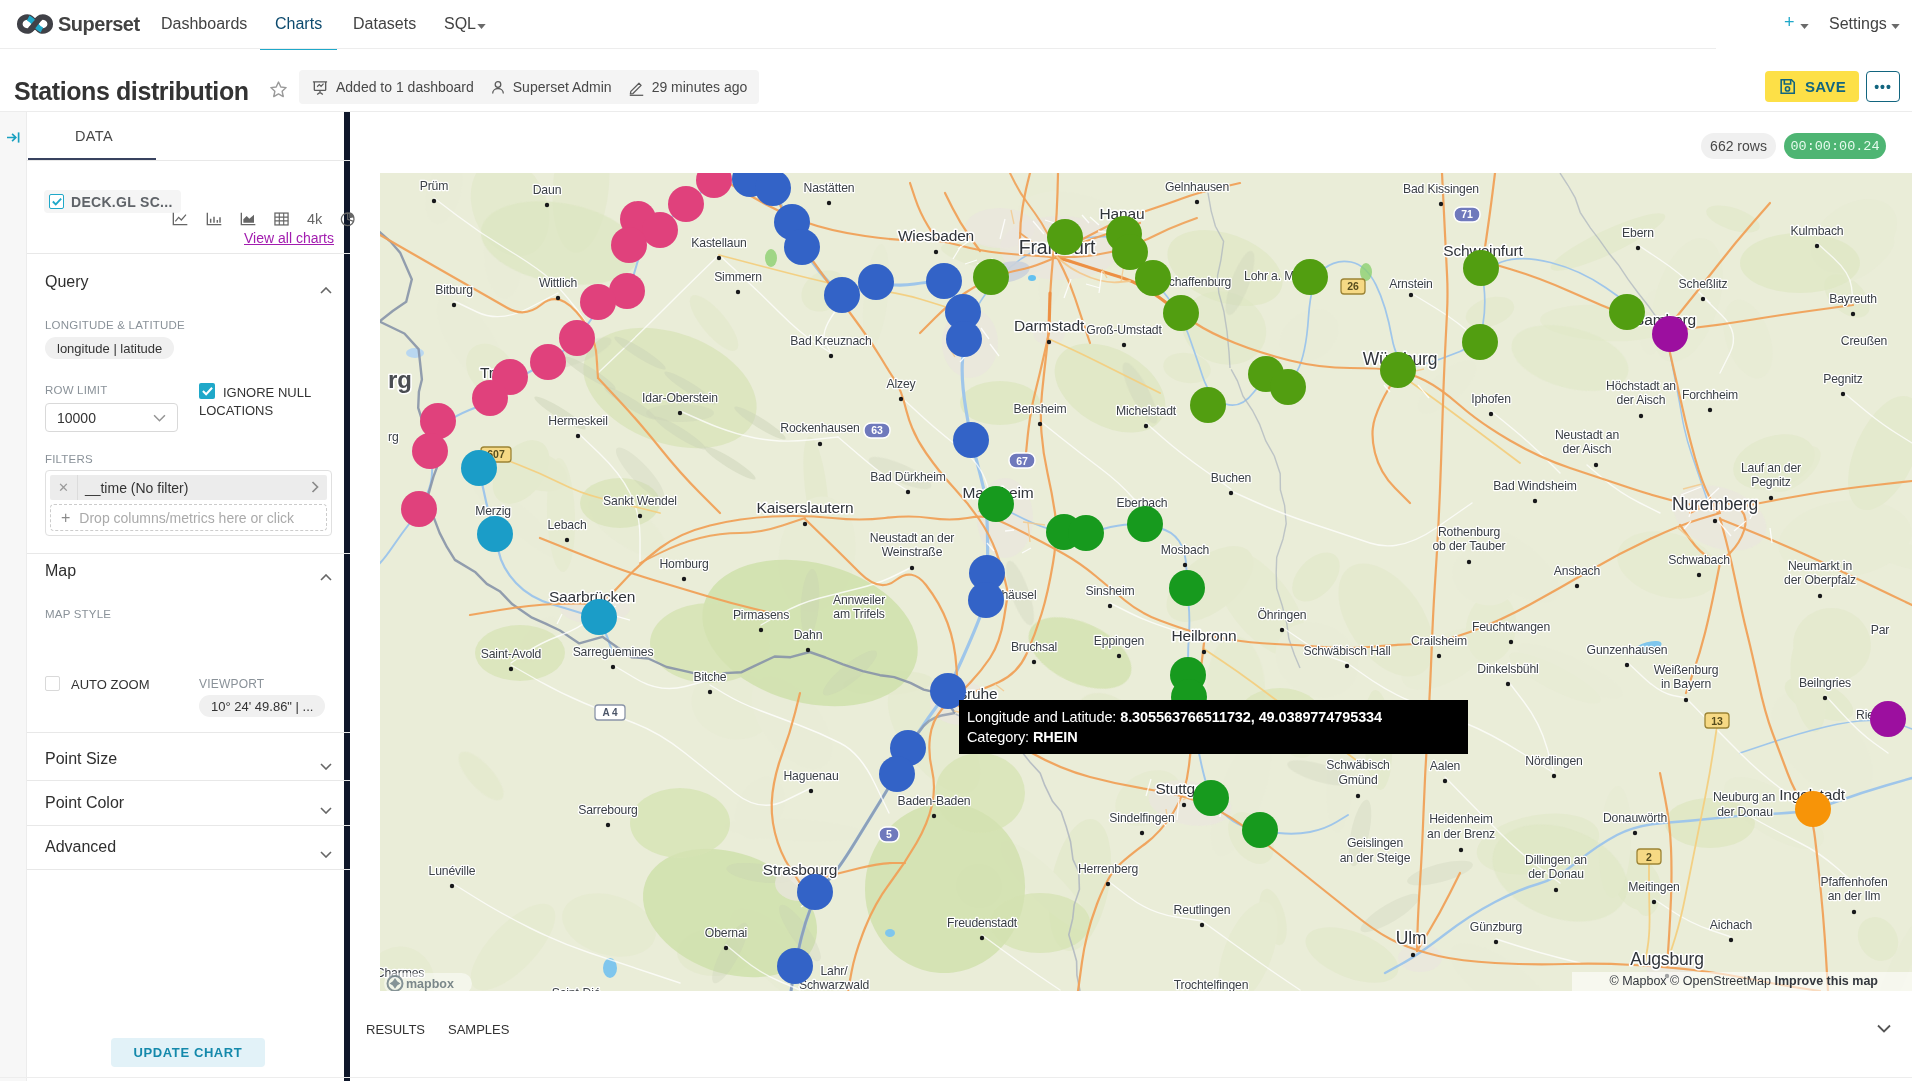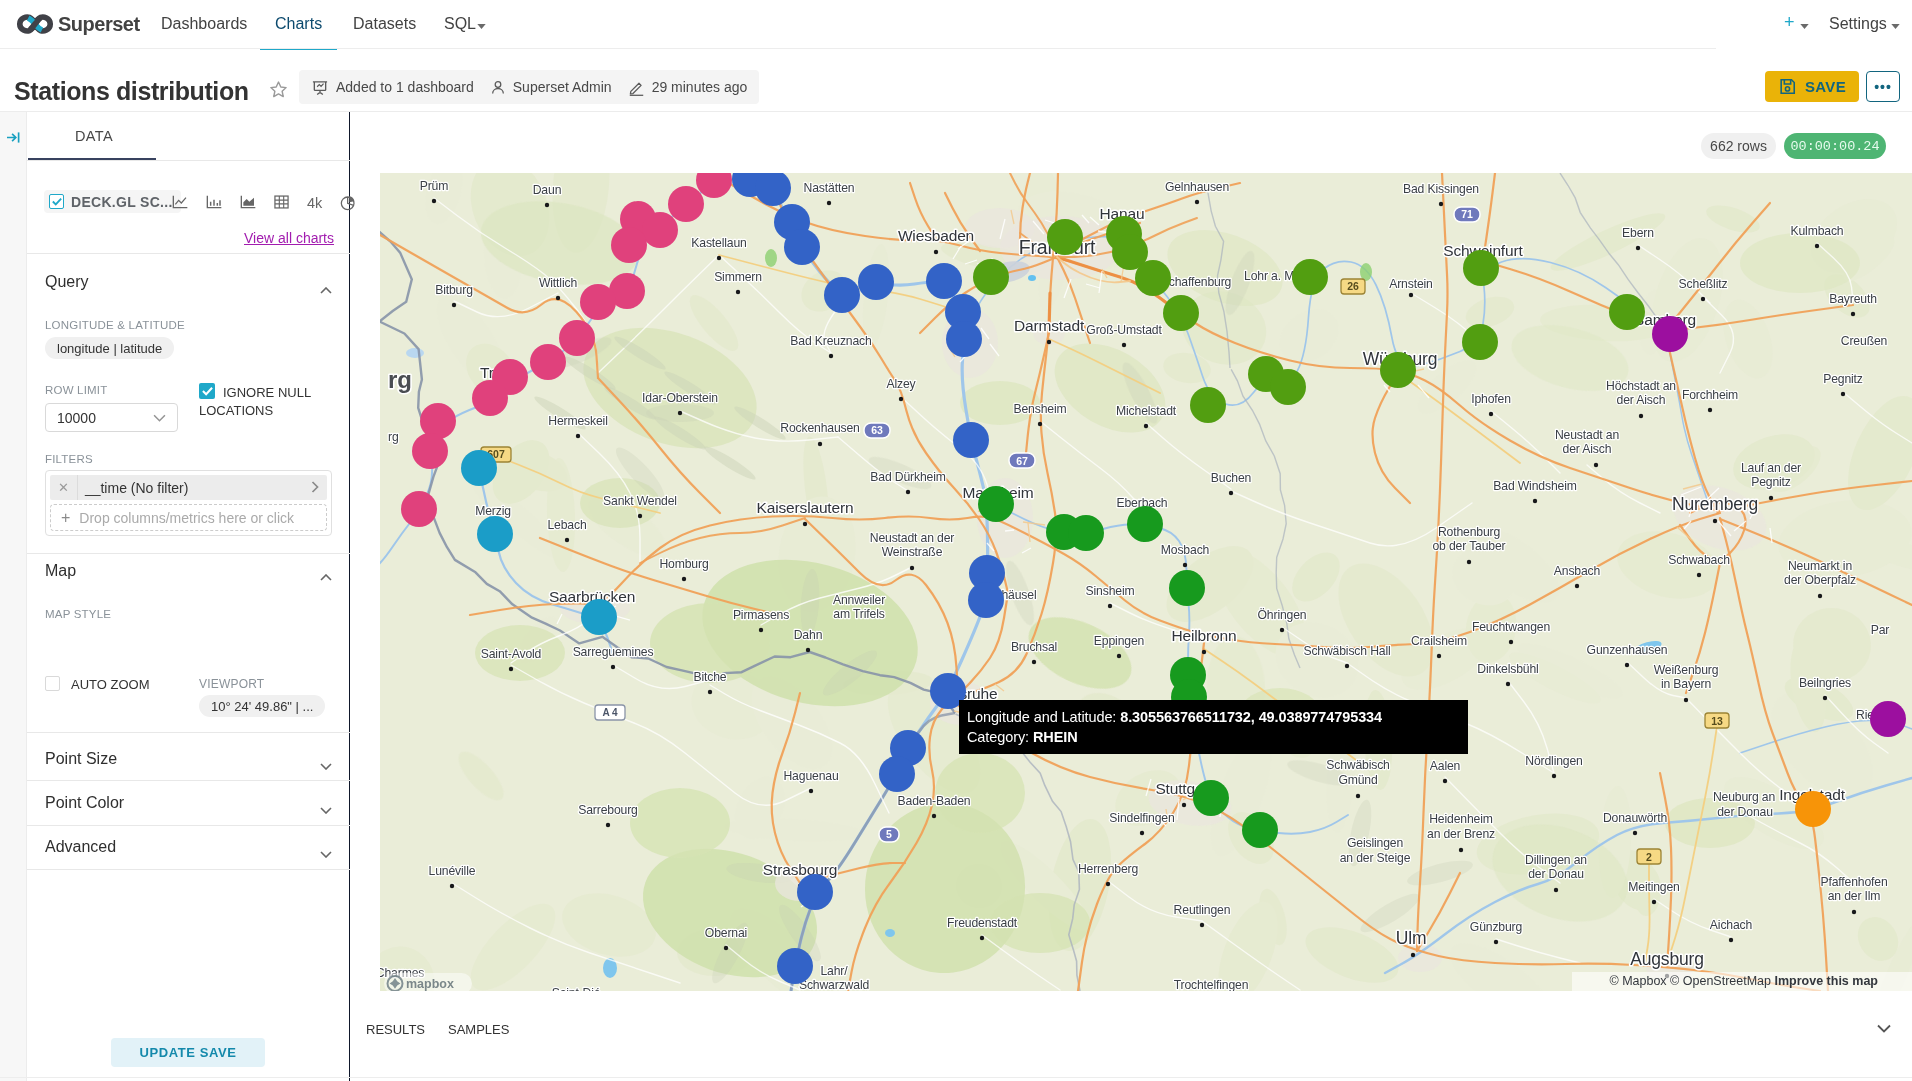--- a/index.html
+++ b/index.html
@@ -7,34 +7,34 @@
 .logo{position:absolute;left:14px;top:13px}
 .brand{position:absolute;left:58px;top:13px;font-size:20px;font-weight:bold;color:#424242;letter-spacing:-0.5px}
 .navitem{position:absolute;top:15px;font-size:16px;color:#424242}
 .navitem.act{color:#0c4a6e}
 .underline{position:absolute;left:260px;top:49px;width:77px;height:2px;background:#1fa8c9}
 .hdr2{position:absolute;left:0;top:50px;width:1912px;height:62px;background:#fff;border-bottom:1px solid #ececec}
 .title{position:absolute;left:14px;top:27px;font-size:25px;font-weight:bold;color:#333;letter-spacing:-0.4px}
 .starbox{position:absolute;left:269px;top:30px}
 .metagroup{position:absolute;left:299px;top:20px;height:34px;background:#f4f4f4;border-radius:4px;display:flex;align-items:center;padding:0 12px;gap:7px}
 .metagroup .mi{display:flex;align-items:center;gap:7px;font-size:14px;color:#484848;white-space:nowrap}
-.savebtn{position:absolute;left:1765px;top:21px;width:94px;height:31px;background:#eab308;border-radius:4px;display:flex;align-items:center;justify-content:center;gap:8px;font-size:15px;font-weight:bold;color:#12657f;letter-spacing:0.3px}
+.savebtn{position:absolute;left:1765px;top:21px;width:94px;height:31px;background:#fde047;border-radius:4px;display:flex;align-items:center;justify-content:center;gap:8px;font-size:15px;font-weight:bold;color:#12657f;letter-spacing:0.3px}
 .dots3{position:absolute;left:1866px;top:21px;width:34px;height:31px;border:1px solid #12657f;border-radius:4px;display:flex;align-items:center;justify-content:center;color:#12657f;font-weight:bold;font-size:14px;letter-spacing:1px}
 .lrail{position:absolute;left:0;top:112px;width:27px;height:969px;background:#f7f7f7;border-right:1px solid #ececec}
 .lrail .cicon{position:absolute;left:6px;top:18px}
-.panel{position:absolute;left:27px;top:112px;width:323px;height:969px;background:#fff;border-right:1px solid #0f172a}
+.panel{position:absolute;left:27px;top:112px;width:323px;height:969px;background:#fff;border-right:6px solid #0f172a}
 .tab{position:absolute;left:48px;top:16px;font-size:14.5px;color:#484848;letter-spacing:0.4px}
 .sep{position:absolute;left:0;width:323px;height:0;border-top:1px solid #e8e8e8}
 .vizpill{position:absolute;left:17px;top:78px;height:23px;background:#f5f5f5;border-radius:4px;display:flex;align-items:center;padding:0 8px 0 5px;gap:7px}
 .vizpill .t{font-size:14px;font-weight:bold;color:#5f6368;letter-spacing:0.3px}
 .cbx{width:15px;height:15px;background:#fff;border:1.6px solid #1fa8c9;border-radius:2px;display:inline-flex;align-items:center;justify-content:center}
 .cbx svg path{stroke:#1fa8c9}
 .cbx2{width:16px;height:16px;background:#1fa8c9;border-radius:2px;display:inline-flex;align-items:center;justify-content:center;flex:none}
 .cbx3{width:15px;height:15px;background:#fff;border:1.5px solid #d9d9d9;border-radius:2px;display:inline-flex}
-.icnrow{position:absolute;left:145px;top:83px;display:flex;gap:18px;}
+.icnrow{position:absolute;left:145px;top:99px;display:flex;gap:18px;align-items:center}
 .icnrow .fourk{font-size:14.5px;color:#666}
 .viewall{position:absolute;left:217px;top:118px;font-size:14px;color:#a21caf;text-decoration:underline;white-space:nowrap}
 .sect{position:absolute;left:18px;font-size:16px;color:#2f2f2f}
 .seclabel{font-size:11.5px;color:#8a9299;letter-spacing:0.2px}
 .chev{position:absolute;left:293px}
 .pill{background:#f0f0f0;border-radius:11px;font-size:13px;color:#333;display:inline-flex;align-items:center;padding:0 12px;height:22px}
 .selbox{position:absolute;left:18px;width:133px;height:29px;border:1px solid #d9d9d9;border-radius:4px;background:#fff;font-size:14px;color:#333;display:flex;align-items:center;padding:0 11px;justify-content:space-between}
 .mapselbox{position:absolute;left:18px;width:287px;height:29px;border:1px solid #d9d9d9;border-radius:4px;background:#fff;font-size:14px;color:#333;display:flex;align-items:center;padding:0 11px;justify-content:space-between}
 .filtbox{position:absolute;left:18px;top:358px;width:287px;height:66px;border:1px solid #e0e0e0;border-radius:4px}
 .filtpill{position:absolute;left:4px;top:4px;width:277px;height:25px;background:#ececec;border-radius:2px;display:flex;align-items:center;font-size:14px;color:#333}
@@ -193,21 +193,21 @@
 <div class="sect" style="top:682px">Point Color</div>
 <div class="chev" style="top:688px"><svg width="12" height="7" viewBox="0 0 12 7">
         <path d="M1 1 L6 6 L11 1" fill="none" stroke="#666" stroke-width="1.6"></path>
       </svg></div>
 <div class="sep" style="top:713px"></div>
 <div class="sect" style="top:726px">Advanced</div>
 <div class="chev" style="top:732px"><svg width="12" height="7" viewBox="0 0 12 7">
         <path d="M1 1 L6 6 L11 1" fill="none" stroke="#666" stroke-width="1.6"></path>
       </svg></div>
 <div class="sep" style="top:757px"></div>
-<div class="updbtn">UPDATE SAVE</div>
+<div class="updbtn">UPDATE CHART</div>
 </div>
 <div class="rowspill">662 rows</div>
 <div class="timerpill">00:00:00.24</div>
 <svg width="1532" height="818" viewBox="0 0 1532 818" xmlns="http://www.w3.org/2000/svg" style="position:absolute;left:380px;top:173px;display:block">
 <rect width="1532" height="818" fill="#eaedd8"></rect>
 <g opacity="0.4">
 <ellipse cx="496" cy="123" rx="52" ry="12" fill="#e6ead2" transform="rotate(96 496 123)"></ellipse>
 <ellipse cx="893" cy="744" rx="29" ry="12" fill="#dfe6c4" transform="rotate(75 893 744)"></ellipse>
 <ellipse cx="139" cy="347" rx="61" ry="13" fill="#e9ecd8" transform="rotate(40 139 347)"></ellipse>
 <ellipse cx="1452" cy="472" rx="39" ry="37" fill="#dfe6c4" transform="rotate(8 1452 472)"></ellipse>

